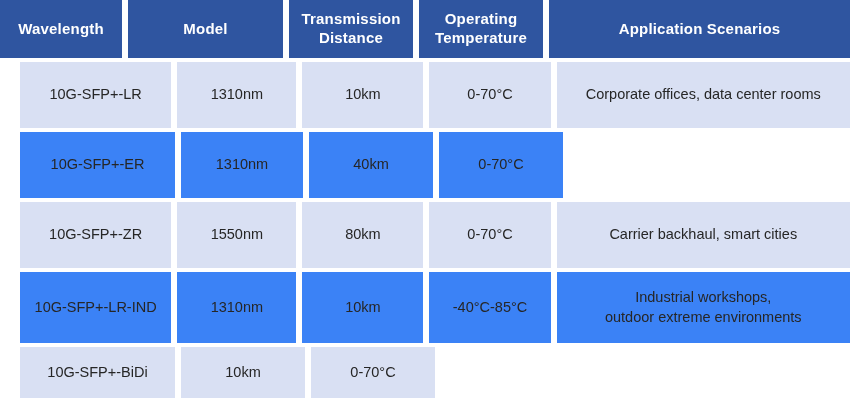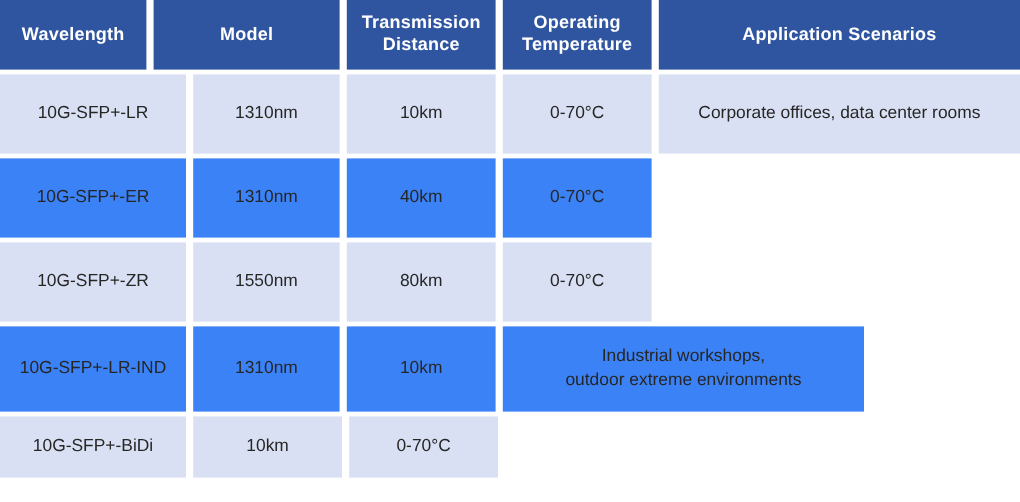--- a/index.html
+++ b/index.html
@@ -29,20 +29,21 @@
     box-sizing: border-box;
   }
 
   .row.header-row {
     height: 58px;
     margin-bottom: 4px;
   }
   .row.data-row {
     height: 66px;
     margin-bottom: 4px;
+    padding-left: 20px;
   }
   .row.data-row.tall {
     height: 71px;
   }
   .row.data-row.last {
     height: 51px;
     margin-bottom: 16px;
   }
 
   .cell {
@@ -158,31 +159,37 @@
     </div>
     <div class="cell c1">
       <span class="cell-text">1550nm</span>
     </div>
     <div class="cell c2">
       <span class="cell-text">80km</span>
     </div>
     <div class="cell c3">
       <span class="cell-text">0-70°C</span>
     </div>
+    <div class="cell c4">
+      <span class="cell-text">Carrier backhaul, smart cities</span>
+    </div>
   </div>
 
   <div class="row data-row dark tall">
     <div class="cell c0">
       <span class="cell-text">10G-SFP+-LR-IND</span>
     </div>
     <div class="cell c1">
       <span class="cell-text">1310nm</span>
     </div>
     <div class="cell c2">
       <span class="cell-text">10km</span>
+    </div>
+    <div class="cell c3">
+      <span class="cell-text">-40°C-85°C</span>
     </div>
     <div class="cell c4">
       <span class="cell-text">Industrial workshops,
 outdoor extreme environments</span>
     </div>
   </div>
 
   <div class="row data-row light last">
     <div class="cell c0">
       <span class="cell-text">10G-SFP+-BiDi</span>

